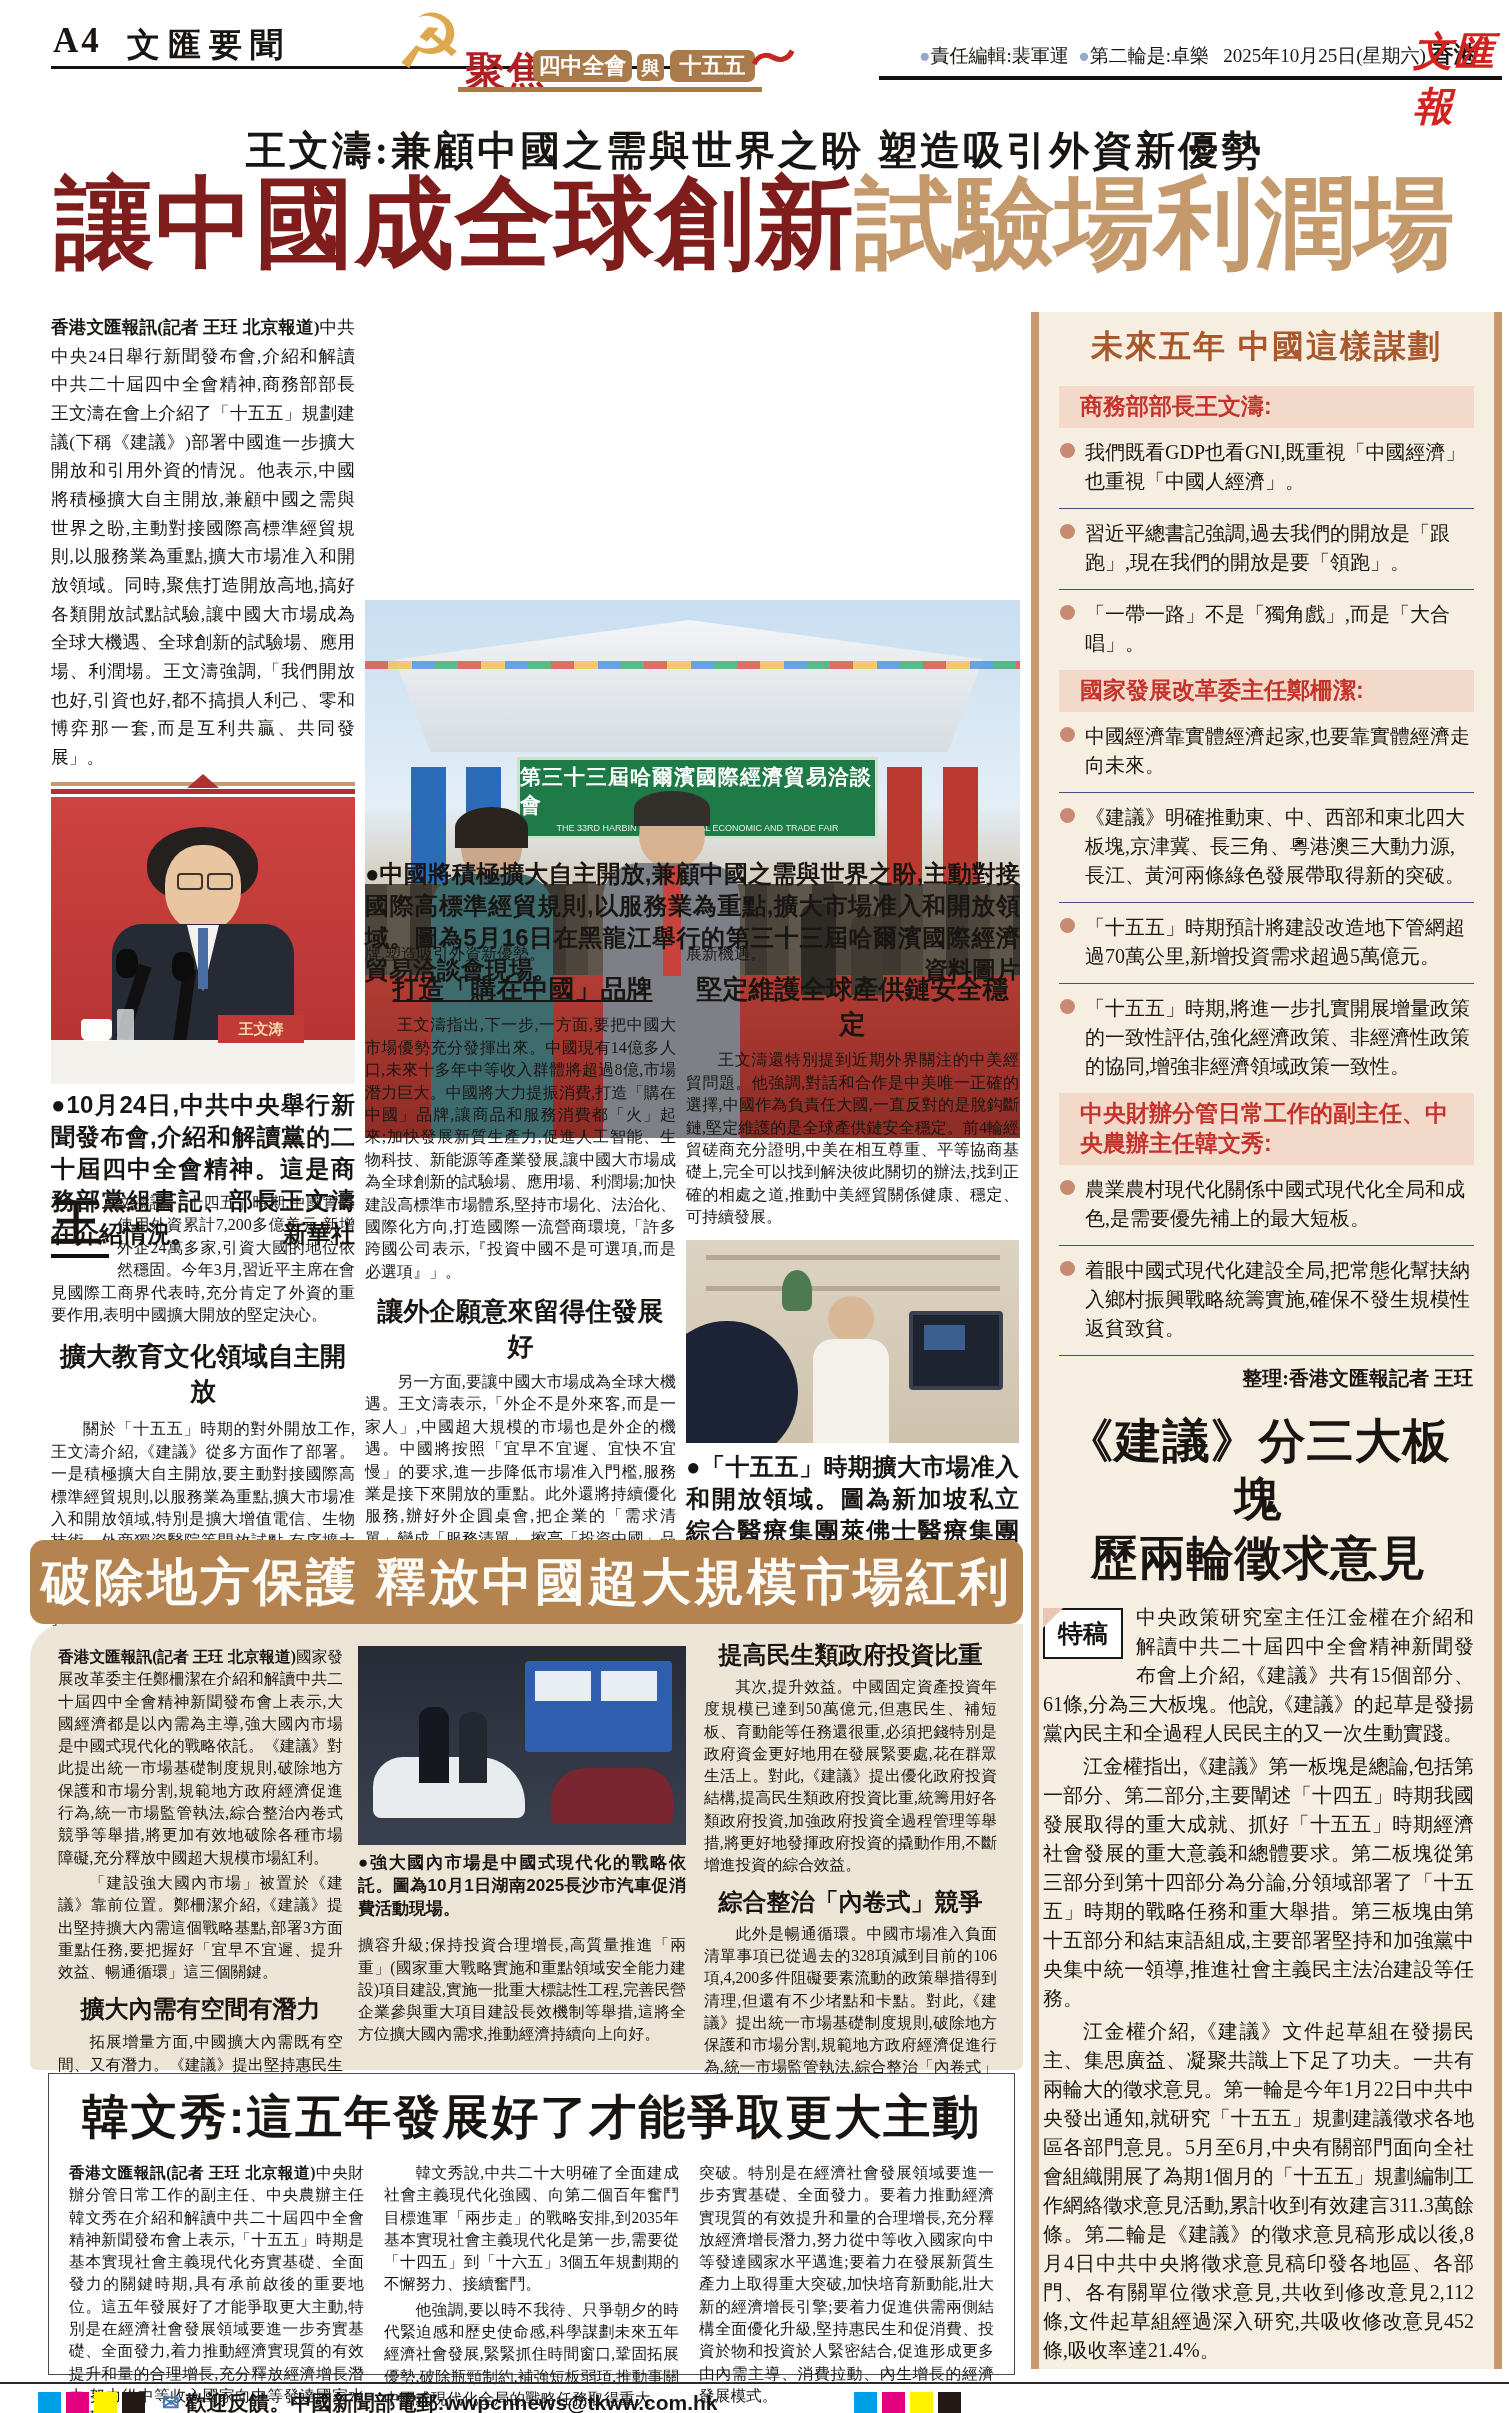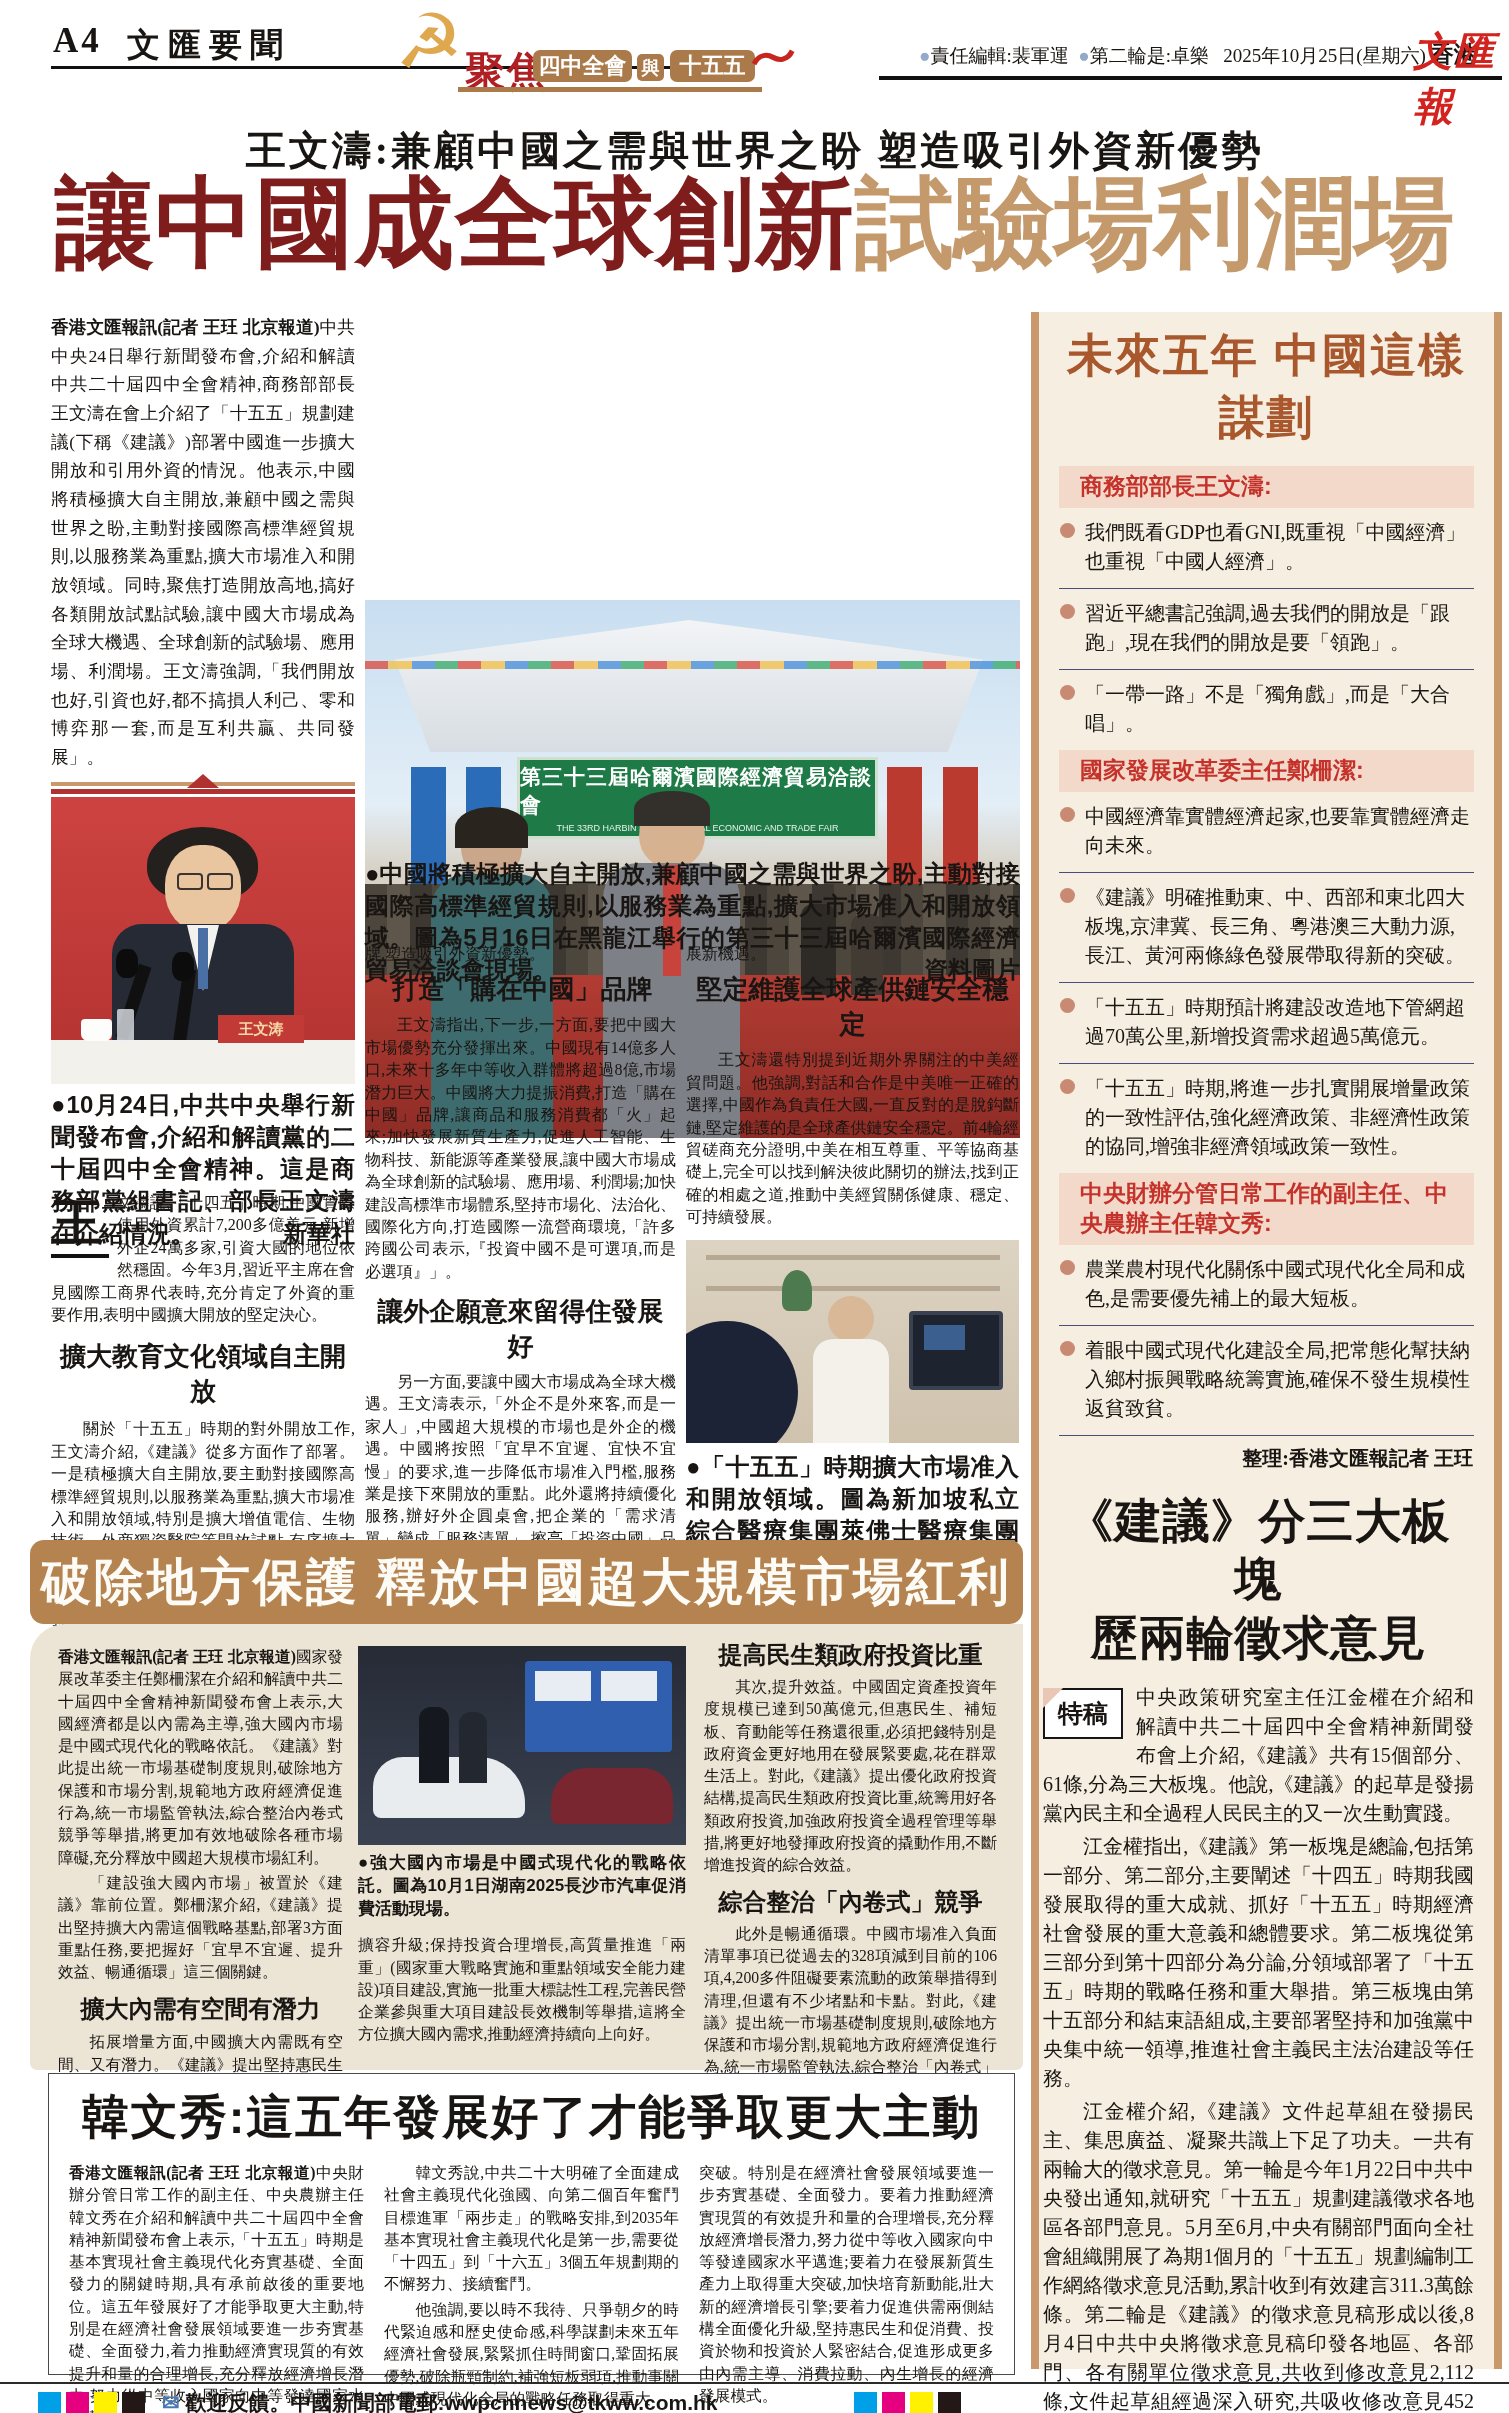--- a/index.html
+++ b/index.html
@@ -33,21 +33,21 @@
   .cap{font-family:"Liberation Sans",sans-serif;font-weight:bold;font-size:24px;line-height:1.34;}
   .credit{float:right;}
   .subhead{font-family:"Liberation Sans",sans-serif;font-weight:bold;font-size:26px;text-align:center;}
   .dropcap{float:left;font-size:51px;font-weight:bold;line-height:1;padding:2px 7px 5px 0;
            border-bottom:4px solid #111;margin:4px 8px 2px 0;}
   
   .photo{overflow:hidden;position:relative;}
   .ph-shape{position:absolute;}
   
   .rightcol{background:#f6efe1;border-left:8px solid #c9996b;border-right:8px solid #c9996b;}
-  .plan-title{font-size:46px;font-weight:bold;color:#a9572c;letter-spacing:2px;text-align:center;
+  .plan-title{font-size:32px;font-weight:bold;color:#a9572c;letter-spacing:2px;text-align:center;
               font-family:"Liberation Sans",sans-serif;}
   .plan-h{background:#f3d9c9;color:#c4322b;font-family:"Liberation Sans",sans-serif;font-weight:bold;
           font-size:23px;padding:6px 21px;line-height:1.3;}
   .plan-ul{list-style:none;margin:0;padding:0;}
   .plan-ul li{position:relative;padding:10px 0 12px 26px;font-size:20px;line-height:1.45;border-bottom:1.5px solid #44507a;}
   .plan-ul li.noline{border-bottom:none;}
   .pdot{position:absolute;left:1px;top:15px;width:15px;height:15px;border-radius:50%;background:#c98a74;}
   .plan-foot{text-align:right;font-weight:bold;font-size:20px;}
   .bigsub{font-size:47px;font-weight:bold;text-align:center;line-height:1.25;letter-spacing:1px;}
   .tagbox{position:relative;display:inline-block;border:2px solid #161616;background:#fff;
@@ -143,21 +143,21 @@
     <div class="ph-shape" style="left:269px;top:191px;width:76px;height:35px;border-radius:50% 50% 0 0;background:#33302c;"></div>
     <div class="ph-shape" style="left:238px;top:263px;width:137px;height:275px;border-radius:35px 35px 0 0;background:#7d8187;"></div>
     <div class="ph-shape" style="left:298px;top:265px;width:18px;height:111px;background:#c8433b;"></div>
     <div class="ph-shape" style="left:436px;top:304px;width:35px;height:91px;border-radius:12px 12px 0 0;background:#2e2a26;"></div>
     <div class="ph-shape" style="left:486px;top:314px;width:32px;height:81px;border-radius:12px 12px 0 0;background:#413b34;"></div>
   </div>
   <div class="abs cap just" style="left:365px;top:858px;width:655px;"><span>●中國將積極擴大自主開放,兼顧中國之需與世界之盼,主動對接國際高標準經貿規則,以服務業為重點,擴大市場准入和開放領域。圖為5月16日在黑龍江舉行的第三十三屆哈爾濱國際經濟貿易洽談會現場。</span><span class="credit">資料圖片</span></div>
 
   <div class="abs" style="left:365px;top:943px;width:311px;">
     <div class="bodytxt">牌,塑造吸引外資新優勢。</div>
-    <div class="subhead" style="margin:7px 0 7px 4px;">打造「購在中國」品牌</div>
+    <div class="subhead" style="margin:7px 0 7px 4px;text-decoration:underline;">打造「購在中國」品牌</div>
     <div class="bodytxt just indent">王文濤指出,下一步,一方面,要把中國大市場優勢充分發揮出來。中國現有14億多人口,未來十多年中等收入群體將超過8億,市場潛力巨大。中國將大力提振消費,打造「購在中國」品牌,讓商品和服務消費都「火」起來;加快發展新質生產力,促進人工智能、生物科技、新能源等產業發展,讓中國大市場成為全球創新的試驗場、應用場、利潤場;加快建設高標準市場體系,堅持市場化、法治化、國際化方向,打造國際一流營商環境,「許多跨國公司表示,『投資中國不是可選項,而是必選項』」。</div>
     <div class="subhead" style="margin:11px 0 7px 0;">讓外企願意來留得住發展好</div>
     <div class="bodytxt just indent">另一方面,要讓中國大市場成為全球大機遇。王文濤表示,「外企不是外來客,而是一家人」,中國超大規模的市場也是外企的機遇。中國將按照「宜早不宜遲、宜快不宜慢」的要求,進一步降低市場准入門檻,服務業是接下來開放的重點。此外還將持續優化服務,辦好外企圓桌會,把企業的「需求清單」變成「服務清單」,擦亮「投資中國」品牌,讓外資企業願意來、留得住、發展好,共享中國發</div>
   </div>
 
   <div class="abs" style="left:686px;top:943px;width:333px;">
     <div class="bodytxt">展新機遇。</div>
     <div class="subhead" style="margin:7px 0 7px 0;">堅定維護全球產供鏈安全穩定</div>
     <div class="bodytxt just indent">王文濤還特別提到近期外界關注的中美經貿問題。他強調,對話和合作是中美唯一正確的選擇,中國作為負責任大國,一直反對的是脫鈎斷鏈,堅定維護的是全球產供鏈安全穩定。前4輪經貿磋商充分證明,中美在相互尊重、平等協商基礎上,完全可以找到解決彼此關切的辦法,找到正確的相處之道,推動中美經貿關係健康、穩定、可持續發展。</div>
     <div class="photo" style="width:333px;height:203px;margin-top:11px;background:linear-gradient(180deg,#ddd3c2,#cfc3ae);">

